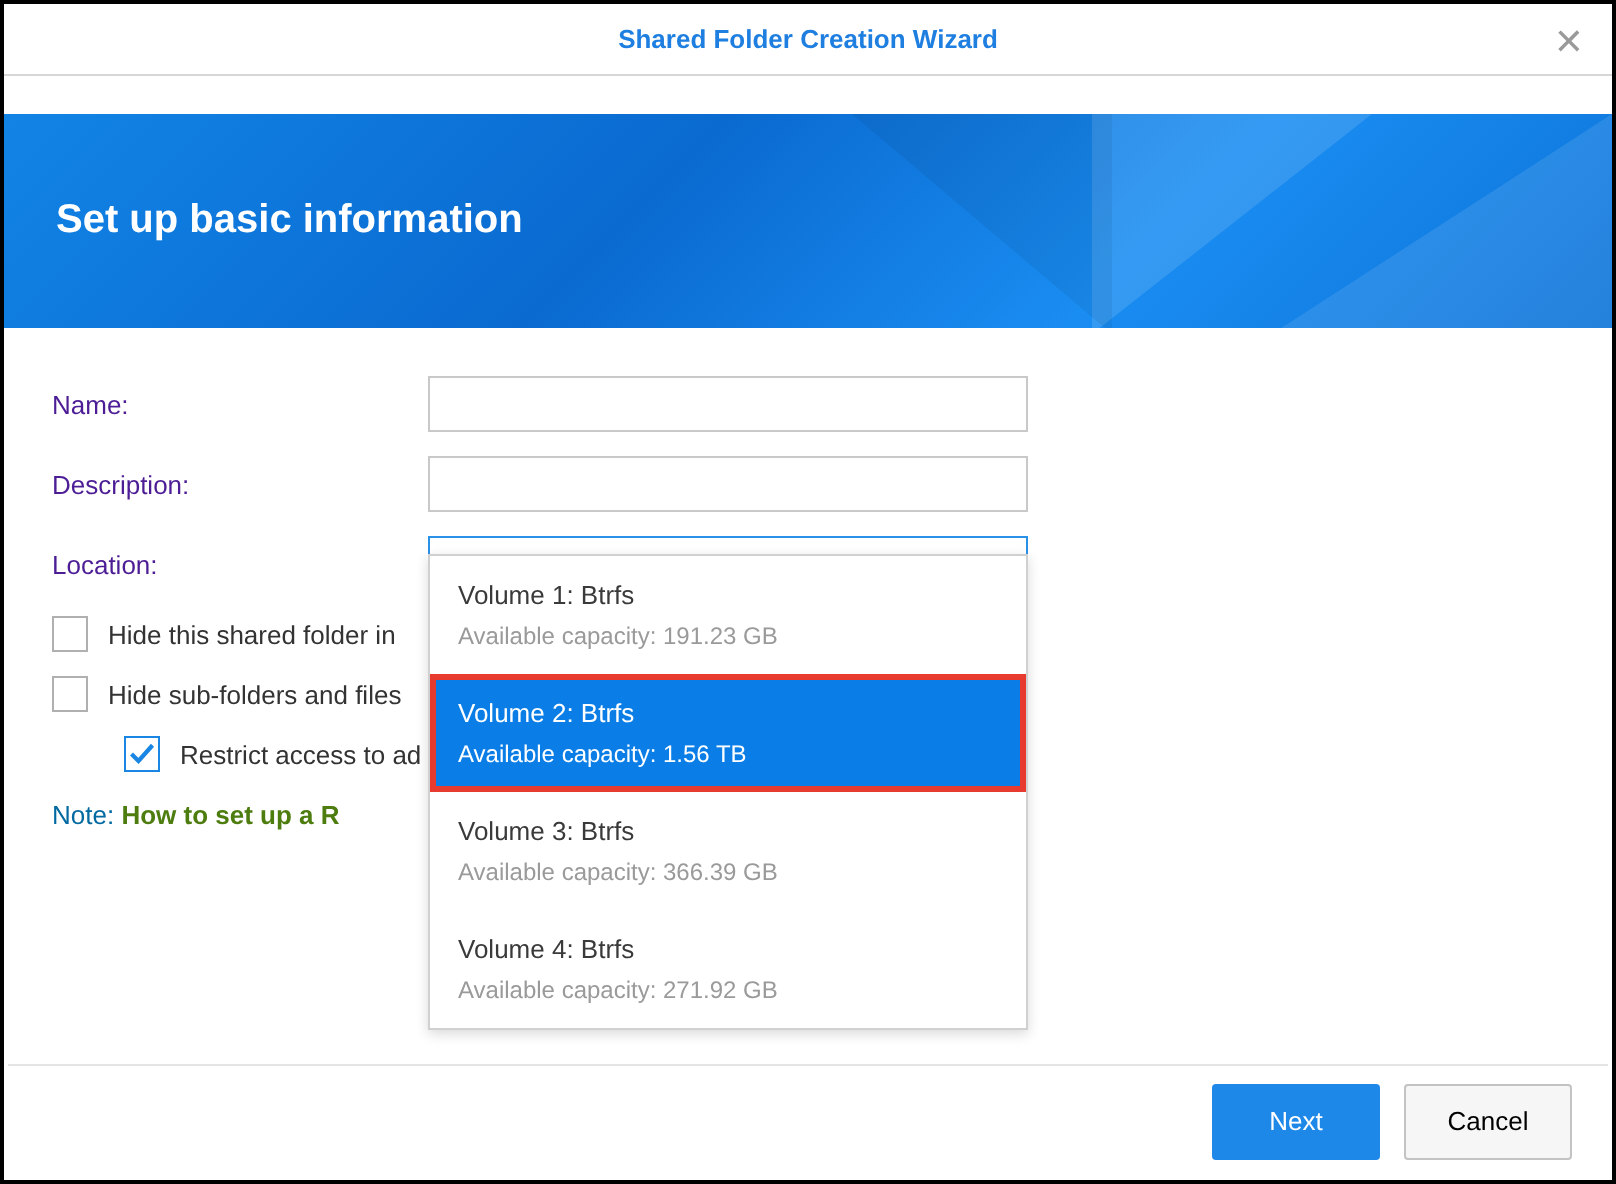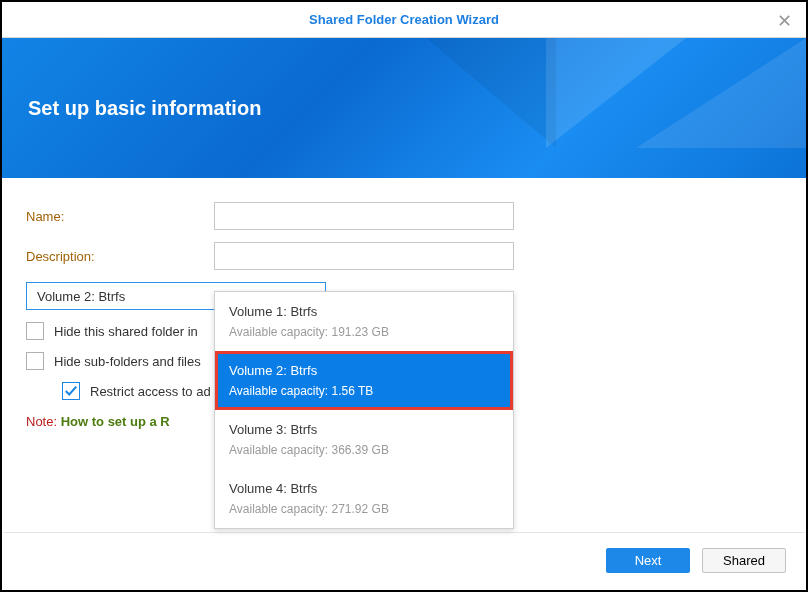--- a/index.html
+++ b/index.html
@@ -20,26 +20,27 @@
       font-size: 13px; font-weight: bold; color: #1e7fe0;
       position: relative;
     }
     .titlebar .close {
       position: absolute; right: 14px; top: 8px;
       font-size: 18px; color: #9a9a9a; cursor: pointer;
       font-weight: normal;
     }
 
     .banner {
-      height: 140px;
+      height: 107px;
       background: linear-gradient(135deg, #1284e6 0%, #0a6ad0 40%, #1a8df2 70%, #0c73d8 100%);
       position: relative;
       display: flex; align-items: center;
       padding-left: 26px;
       overflow: hidden;
+      margin-top: 19px;
     }
     
     .banner::before, .banner::after {
       content: ""; position: absolute; top: 0; right: 0; bottom: 0;
     }
     .tri {
       position: absolute; width: 0; height: 0;
       border-style: solid;
     }
     .banner-title {
@@ -51,21 +52,21 @@
       padding: 24px 24px 0;
       position: relative;
     }
 
     .row {
       display: flex; align-items: center;
       margin-bottom: 12px;
     }
     .row .label {
       width: 188px;
-      font-size: 13px; color: #a16207;
+      font-size: 13px; color: #4c1d95;
     }
     .text-input {
       width: 300px; height: 28px;
       border: 1px solid #c9c9c9;
       padding: 0 6px; font-size: 13px;
     }
     .select {
       width: 300px; height: 28px;
       border: 1px solid #2a91e8;
       display: flex; align-items: center; justify-content: space-between;
@@ -87,21 +88,21 @@
       display: inline-flex; align-items: center; justify-content: center;
       background: #fff;
     }
     .chk.checked { border-color: #1a86e3; }
     .chk svg { width: 14px; height: 14px; }
 
     .note-line {
       margin-top: 14px;
       font-size: 13px;
     }
-    .note-label { color: #b91c1c; }
+    .note-label { color: #0369a1; }
     .note-link  { color: #4d7c0f; font-weight: bold; }
 
     
     .dropdown {
       position: absolute;
       left: 212px; top: 113px;
       width: 300px;
       border: 1px solid #d0d0d0;
       background: #fff;
       box-shadow: 0 2px 6px rgba(0,0,0,0.15);
@@ -121,21 +122,21 @@
     }
 
     .footer {
       position: absolute; left: 2px; right: 2px; bottom: 2px;
       height: 56px;
       border-top: 1px solid #e4e4e4;
       display: flex; align-items: center; justify-content: flex-end;
       padding-right: 18px; gap: 12px;
     }
     .btn {
-      min-width: 84px; height: 25px;
+      min-width: 84px; height: 38px;
       font-size: 13px;
       border: 1px solid #c3c3c3;
       background: #f6f6f6;
       display: inline-flex; align-items: center; justify-content: center;
       cursor: pointer;
       border-radius: 2px;
     }
     .btn.primary {
       background: #1e88e9; border-color: #1e88e9; color: #fff;
     }
@@ -164,20 +165,21 @@
       <span class="label">Name:</span>
       <input class="text-input" type="text" placeholder="" style="">
     </div>
 
     <div class="row">
       <span class="label">Description:</span>
       <input class="text-input" type="text" placeholder="" style="">
     </div>
 
     <div class="row">
+      <span class="label">Location:</span>
       <div class="select">
         <span>Volume 2:  Btrfs</span>
         <span class="chev">▼</span>
       </div>
     </div>
 
     <div class="chk-line">
       <span class="chk"></span>
       <span>Hide this shared folder in</span>
     </div>
@@ -219,16 +221,16 @@
       <div class="option">
         <div class="t1">Volume 4: Btrfs</div>
         <div class="t2">Available capacity: 271.92 GB</div>
       </div>
     </div>
 
   </div>
 
   <div class="footer">
     <div class="btn primary">Next</div>
-    <div class="btn">Shared</div>
+    <div class="btn">Cancel</div>
   </div>
 
 </div>
 
 </body></html>

